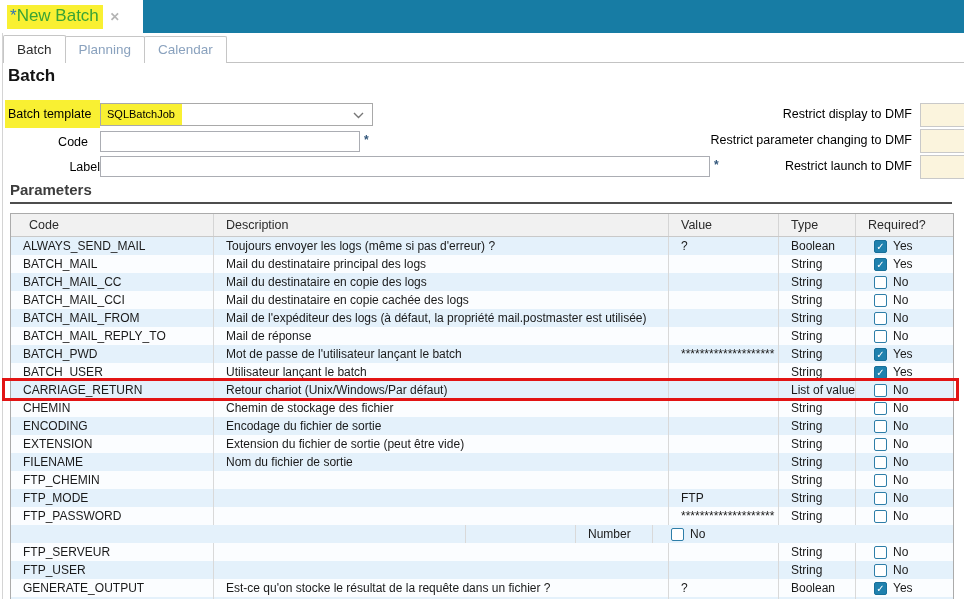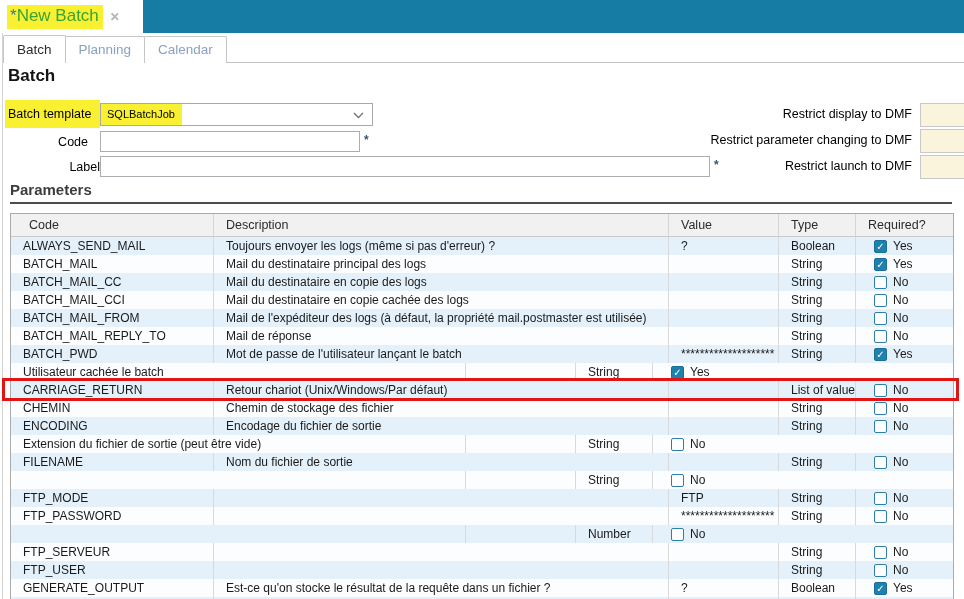--- a/index.html
+++ b/index.html
@@ -197,21 +197,22 @@
         <div class="td c-code">BATCH_PWD</div>
         <div class="td c-desc">Mot de passe de l'utilisateur lançant le batch</div>
         <div class="td c-value">********************</div>
         <div class="td c-type">String</div>
         <div class="td c-req">
           <span class="cb checked">✓</span>
           <span>Yes</span>
         </div>
       </div>
       <div class="prow even">
-        <div class="td c-desc">Utilisateur cachée le batch</div>
+        <div class="td c-code">BATCH_USER</div>
+        <div class="td c-desc">Utilisateur lançant le batch</div>
         <div class="td c-value"></div>
         <div class="td c-type">String</div>
         <div class="td c-req">
           <span class="cb checked">✓</span>
           <span>Yes</span>
         </div>
       </div>
       <div class="prow odd highlighted">
         <div class="td c-code">CARRIAGE_RETURN</div>
         <div class="td c-desc">Retour chariot (Unix/Windows/Par défaut)</div>
@@ -237,39 +238,41 @@
         <div class="td c-code">ENCODING</div>
         <div class="td c-desc">Encodage du fichier de sortie</div>
         <div class="td c-value"></div>
         <div class="td c-type">String</div>
         <div class="td c-req">
           <span class="cb unchecked"></span>
           <span>No</span>
         </div>
       </div>
       <div class="prow even">
+        <div class="td c-code">EXTENSION</div>
         <div class="td c-desc">Extension du fichier de sortie (peut être vide)</div>
         <div class="td c-value"></div>
         <div class="td c-type">String</div>
         <div class="td c-req">
           <span class="cb unchecked"></span>
           <span>No</span>
         </div>
       </div>
       <div class="prow odd">
         <div class="td c-code">FILENAME</div>
         <div class="td c-desc">Nom du fichier de sortie</div>
         <div class="td c-value"></div>
         <div class="td c-type">String</div>
         <div class="td c-req">
           <span class="cb unchecked"></span>
           <span>No</span>
         </div>
       </div>
       <div class="prow even">
+        <div class="td c-code">FTP_CHEMIN</div>
         <div class="td c-desc"></div>
         <div class="td c-value"></div>
         <div class="td c-type">String</div>
         <div class="td c-req">
           <span class="cb unchecked"></span>
           <span>No</span>
         </div>
       </div>
       <div class="prow odd">
         <div class="td c-code">FTP_MODE</div>

